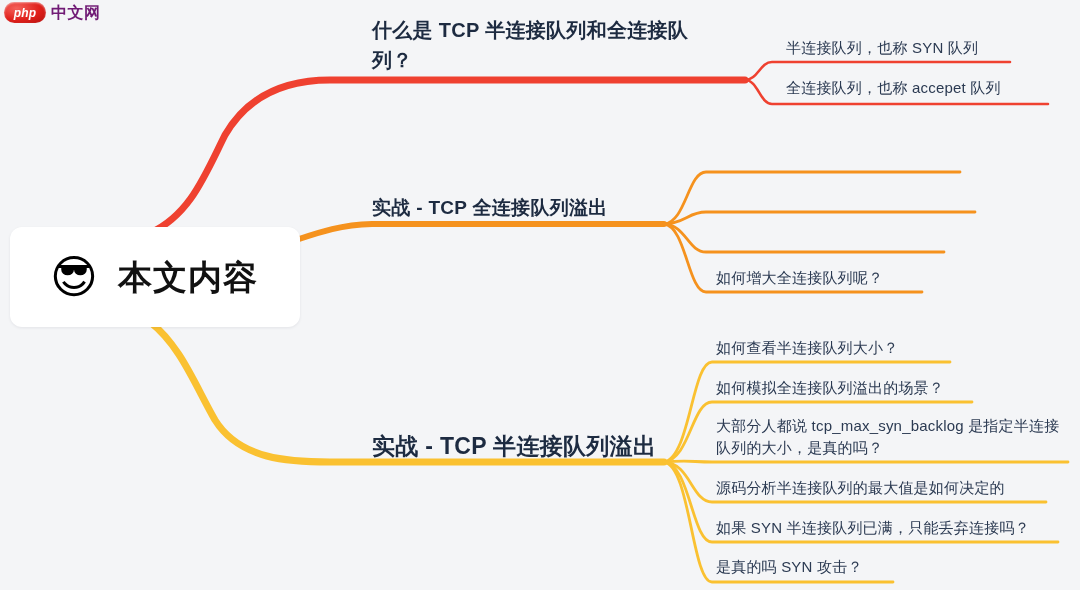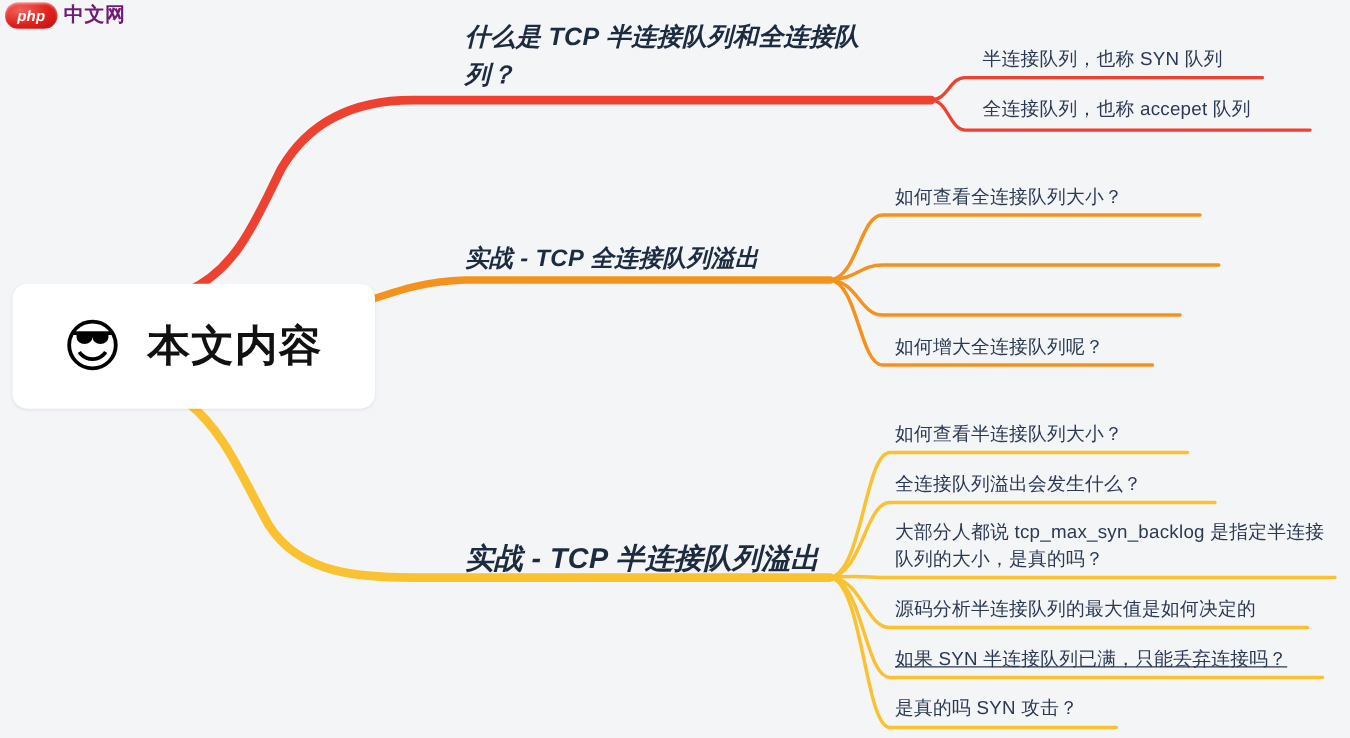--- a/index.html
+++ b/index.html
@@ -66,21 +66,20 @@
     font-size: 34px; font-weight: bold; color: #111111;
     letter-spacing: 1px; line-height: 1;
   }
 
   
   .branch-node {
     position: absolute;
     color: #1d2b41;
     font-weight: bold;
     z-index: 30;
-    font-style: italic;
   }
   #node-red {
     left: 372px; top: 15px; width: 340px;
     font-size: 20px; line-height: 30px;
     letter-spacing: .3px;
   }
   #node-orange {
     left: 372px; top: 194px; width: 330px;
     font-size: 19px; line-height: 28px;
     letter-spacing: .3px;
@@ -151,23 +150,22 @@
     <span id="root-label">本文内容</span>
   </div>
 
   <div class="branch-node" id="node-red">什么是 TCP 半连接队列和全连接队列？</div>
   <div class="branch-node" id="node-orange">实战 - TCP 全连接队列溢出</div>
   <div class="branch-node" id="node-yellow">实战 - TCP 半连接队列溢出</div>
 
   <div class="leaf" style="left:786px; top:37px;">半连接队列，也称 SYN 队列</div>
   <div class="leaf" style="left:786px; top:77px;">全连接队列，也称 accepet 队列</div>
 
-  <div class="leaf" style="left:716px; top:147px;">如何查看全连接队列大小？</div>
   <div class="leaf" style="left:716px; top:267px;">如何增大全连接队列呢？</div>
 
   <div class="leaf" style="left:716px; top:337px;">如何查看半连接队列大小？</div>
-  <div class="leaf" style="left:716px; top:377px;">全连接队列溢出会发生什么？</div>
+  <div class="leaf" style="left:716px; top:377px;">如何模拟全连接队列溢出的场景？</div>
   <div class="leaf wrap" style="left:716px; top:415px;">大部分人都说 tcp_max_syn_backlog 是指定半连接队列的大小，是真的吗？</div>
   <div class="leaf" style="left:716px; top:477px;">源码分析半连接队列的最大值是如何决定的</div>
-  <div class="leaf" style="left:716px; top:517px;text-decoration:underline;">如果 SYN 半连接队列已满，只能丢弃连接吗？</div>
+  <div class="leaf" style="left:716px; top:517px;">如果 SYN 半连接队列已满，只能丢弃连接吗？</div>
   <div class="leaf" style="left:716px; top:556px;">是真的吗 SYN 攻击？</div>
 
 </div>
 
 </body></html>

